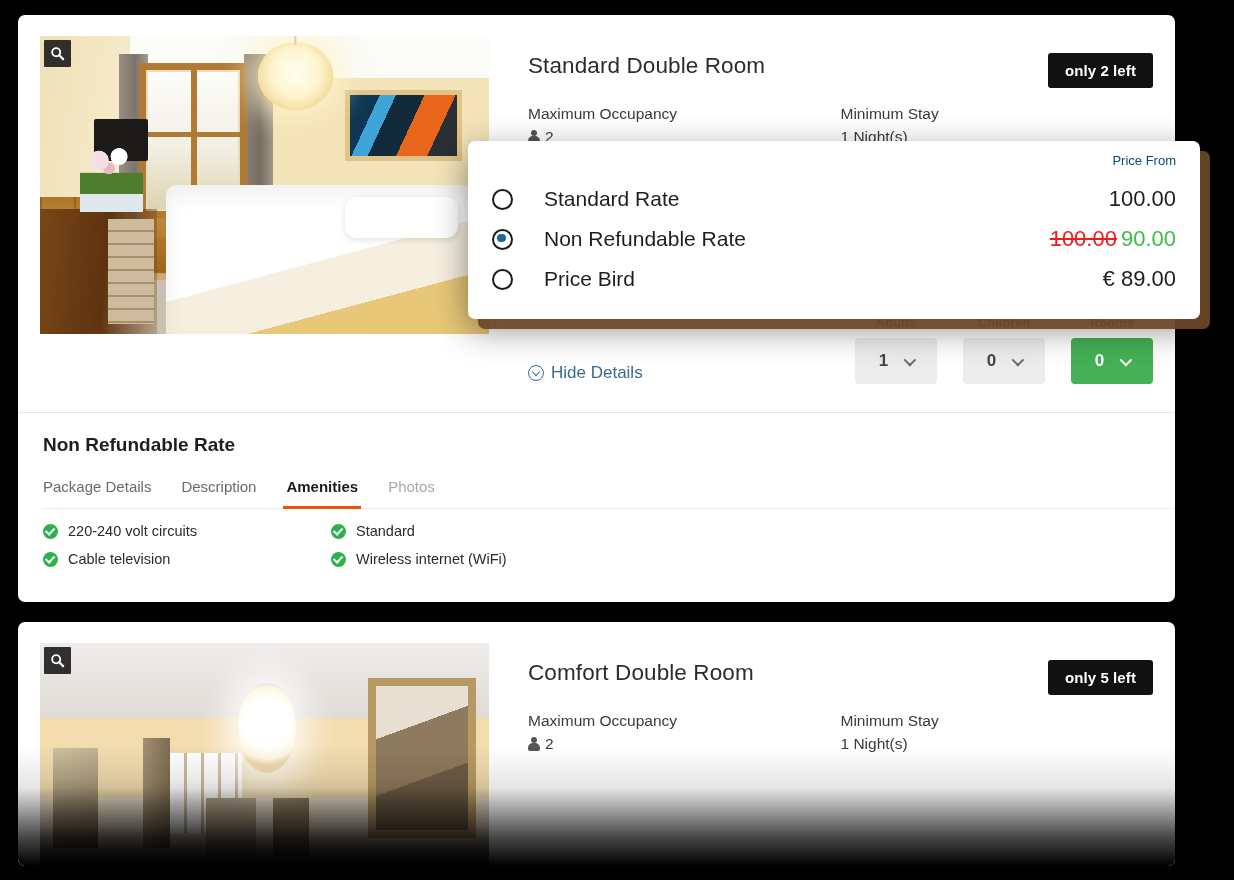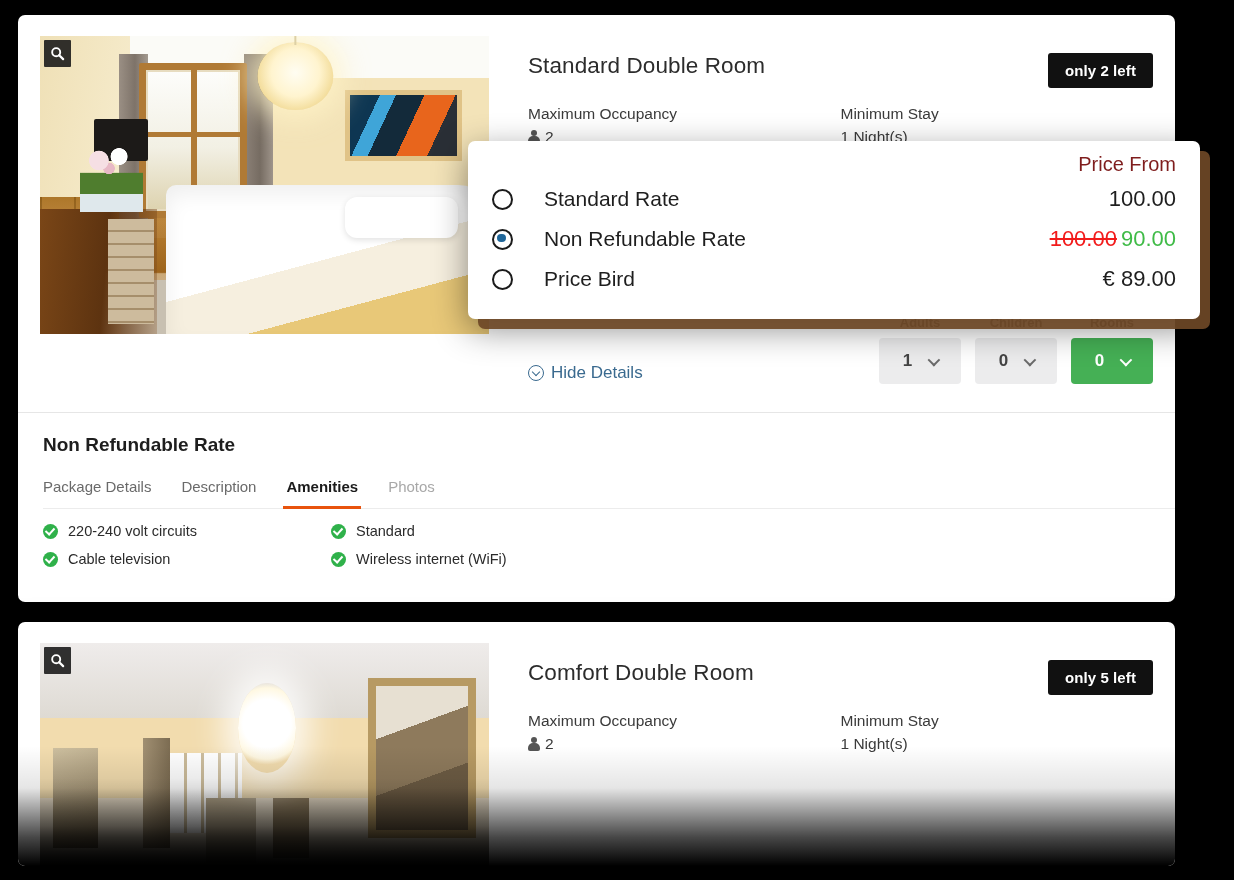--- a/index.html
+++ b/index.html
@@ -121,21 +121,21 @@
   .person-icon:after{content:"";position:absolute;left:0;top:6px;width:12px;height:8px;border-radius:5px 5px 2px 2px;background:#555;}
 
   
   .hide-details{position:absolute;left:510px;top:348px;display:flex;align-items:center;gap:7px;
     color:#3a6a8f;font-size:17px;cursor:pointer;}
   .circle-arrow{width:16px;height:16px;border-radius:50%;border:1.6px solid #3a6a8f;position:relative;}
   .circle-arrow:after{content:"";position:absolute;left:4.3px;top:3px;width:5px;height:5px;
     border-right:1.6px solid #3a6a8f;border-bottom:1.6px solid #3a6a8f;transform:rotate(45deg);}
 
   
-  .selectors{position:absolute;right:22px;top:300px;display:flex;gap:14px;align-items:flex-end;}
+  .selectors{position:absolute;right:22px;top:300px;display:flex;gap:26px;align-items:flex-end;}
   .sel-group{display:flex;flex-direction:column;align-items:center;}
   .sel-label{font-size:13px;color:#4a4a4a;margin-bottom:8px;font-weight:600;}
   .sel-box{width:82px;height:46px;border-radius:4px;background:#ececed;display:flex;
     align-items:center;justify-content:center;gap:16px;cursor:pointer;}
   .sel-box.green{background:#45b055;}
   .sel-val{font-size:17px;color:#444;font-weight:600;}
   .sel-box.green .sel-val{color:#fff;}
   .chev{width:9px;height:9px;border-right:2.2px solid #6a6a6a;border-bottom:2.2px solid #6a6a6a;transform:rotate(45deg) translateY(-2px);}
   .sel-box.green .chev{border-color:#fff;}
 
@@ -155,21 +155,21 @@
   .check:after{content:"";position:absolute;left:4.2px;top:2.9px;width:4px;height:7px;
     border-right:2px solid #fff;border-bottom:2px solid #fff;transform:rotate(42deg);}
   .amen-text{font-size:14.5px;color:#2b2b2b;}
   .card2-fade{position:absolute;left:0;bottom:0;width:100%;height:120px;pointer-events:none;
     background:linear-gradient(180deg,rgba(0,0,0,0) 0%,rgba(0,0,0,.10) 35%,rgba(0,0,0,.72) 76%,#000 100%);}
 
   
   .popup{position:absolute;left:468px;top:141px;width:732px;height:178px;background:#fff;
     border-radius:7px;
     box-shadow: 10px 10px 0 0 rgba(110,72,38,.92), 0 10px 34px rgba(0,0,0,.45);}
-  .price-from{position:absolute;right:24px;top:12px;font-size:20px;color:#7f1d1d;text-align:right;}
+  .price-from{position:absolute;right:24px;top:12px;font-size:13px;color:#0c4a6e;text-align:right;}
   .rate-list{position:absolute;left:24px;right:24px;top:38px;}
   .rate-row{display:flex;align-items:center;height:40px;margin-bottom:0;}
   .radio{width:21px;height:21px;border-radius:50%;border:2.6px solid #1b1b1b;flex:0 0 auto;
     position:relative;cursor:pointer;}
   .radio.sel{border-color:#1b1b1b;}
   .radio.sel:after{content:"";position:absolute;left:3.4px;top:3.4px;width:8.4px;height:8.4px;
     border-radius:50%;background:#1f6699;}
   .rate-name{font-size:21px;color:#1e1e1e;margin-left:31px;}
   .rate-price{margin-left:auto;font-size:22px;color:#1e1e1e;white-space:nowrap;}
   .strike{color:#f21b1b;text-decoration:line-through;text-decoration-thickness:2px;}

